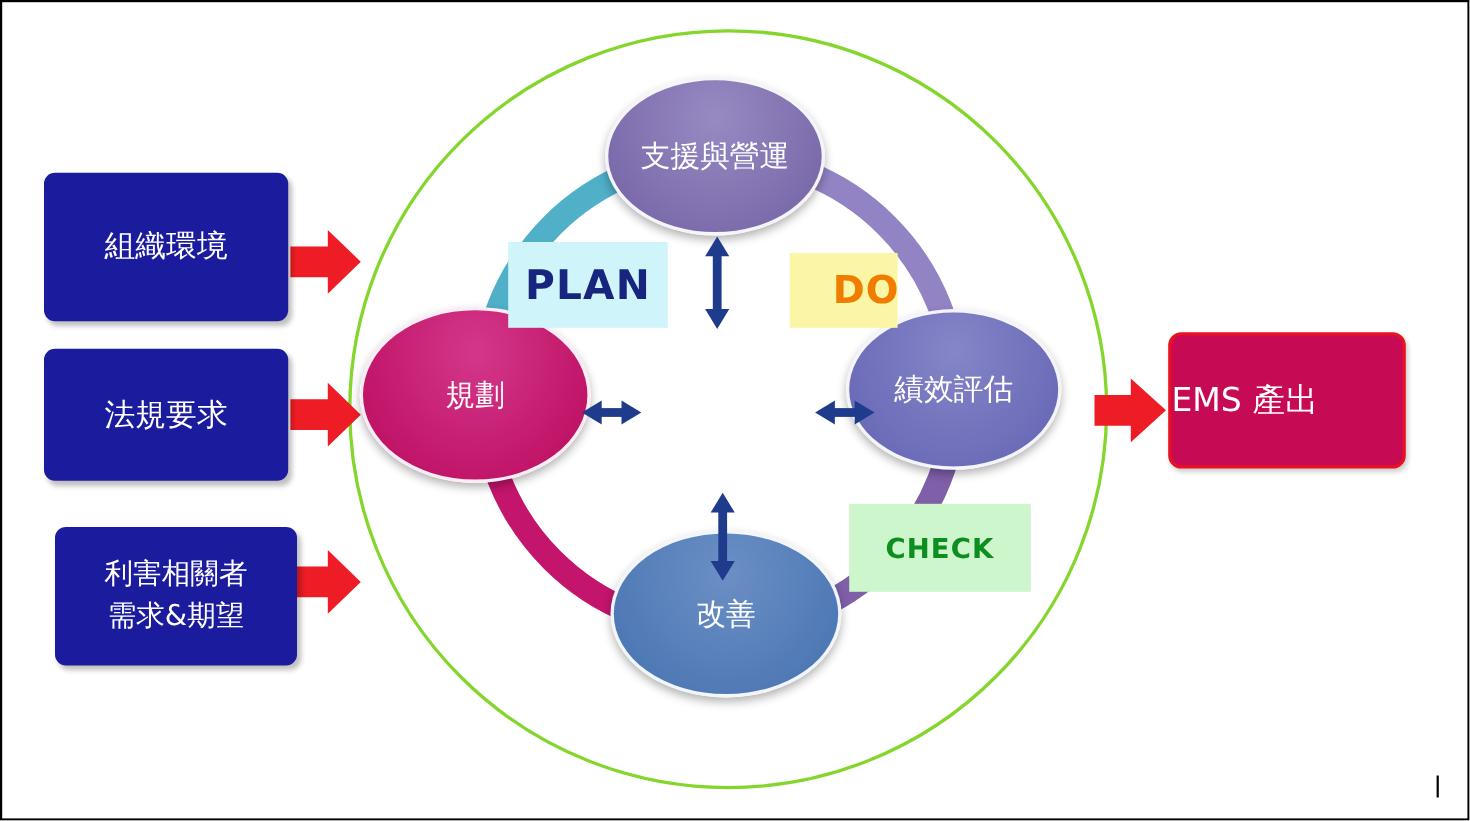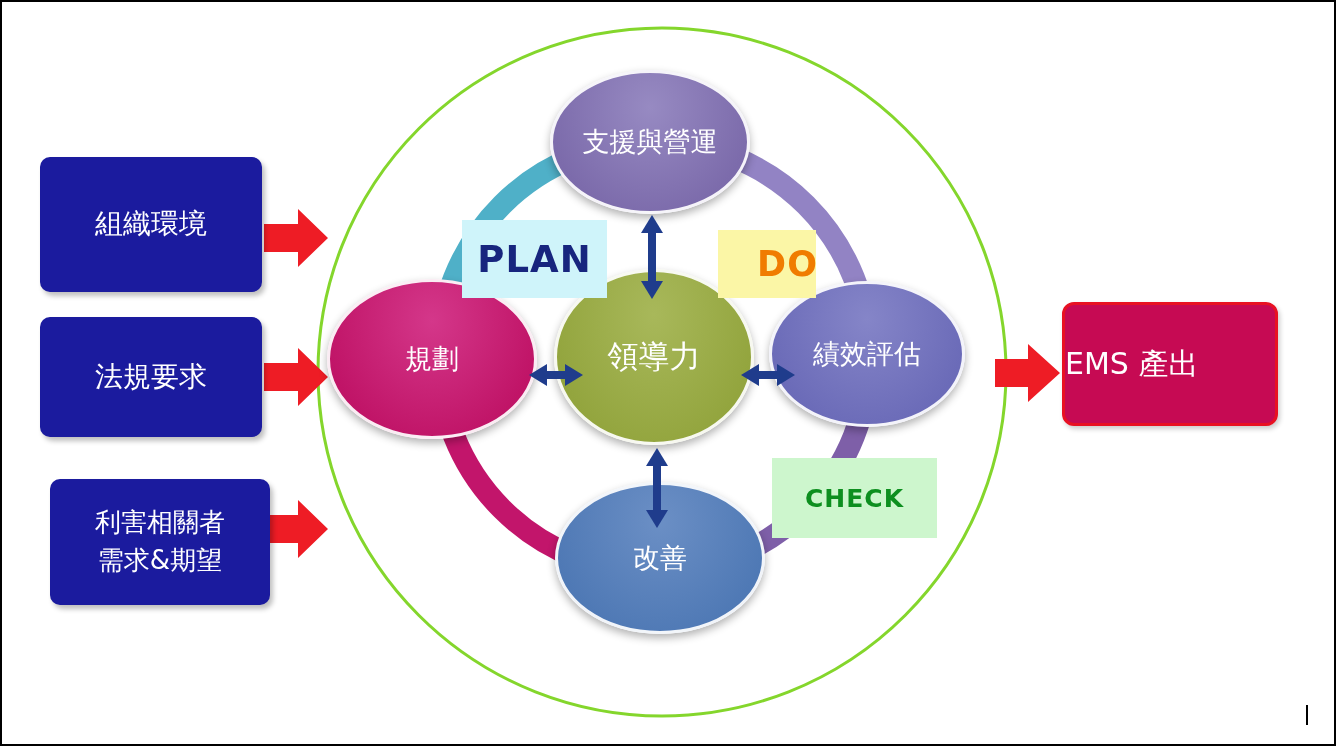--- a/index.html
+++ b/index.html
@@ -133,23 +133,20 @@
     <span>利害相關者
 需求&amp;期望</span>
   </div>
 
   <div class="node top">
     <span>支援與營運</span>
   </div>
   <div class="node left">
     <span>規劃</span>
   </div>
-  <div class="node center">
-    <span>領導力</span>
-  </div>
   <div class="node right">
     <span>績效評估</span>
   </div>
   <div class="node bottom">
     <span>改善</span>
   </div>
 
   <div class="phase plan">
     <span>PLAN</span>
   </div>

